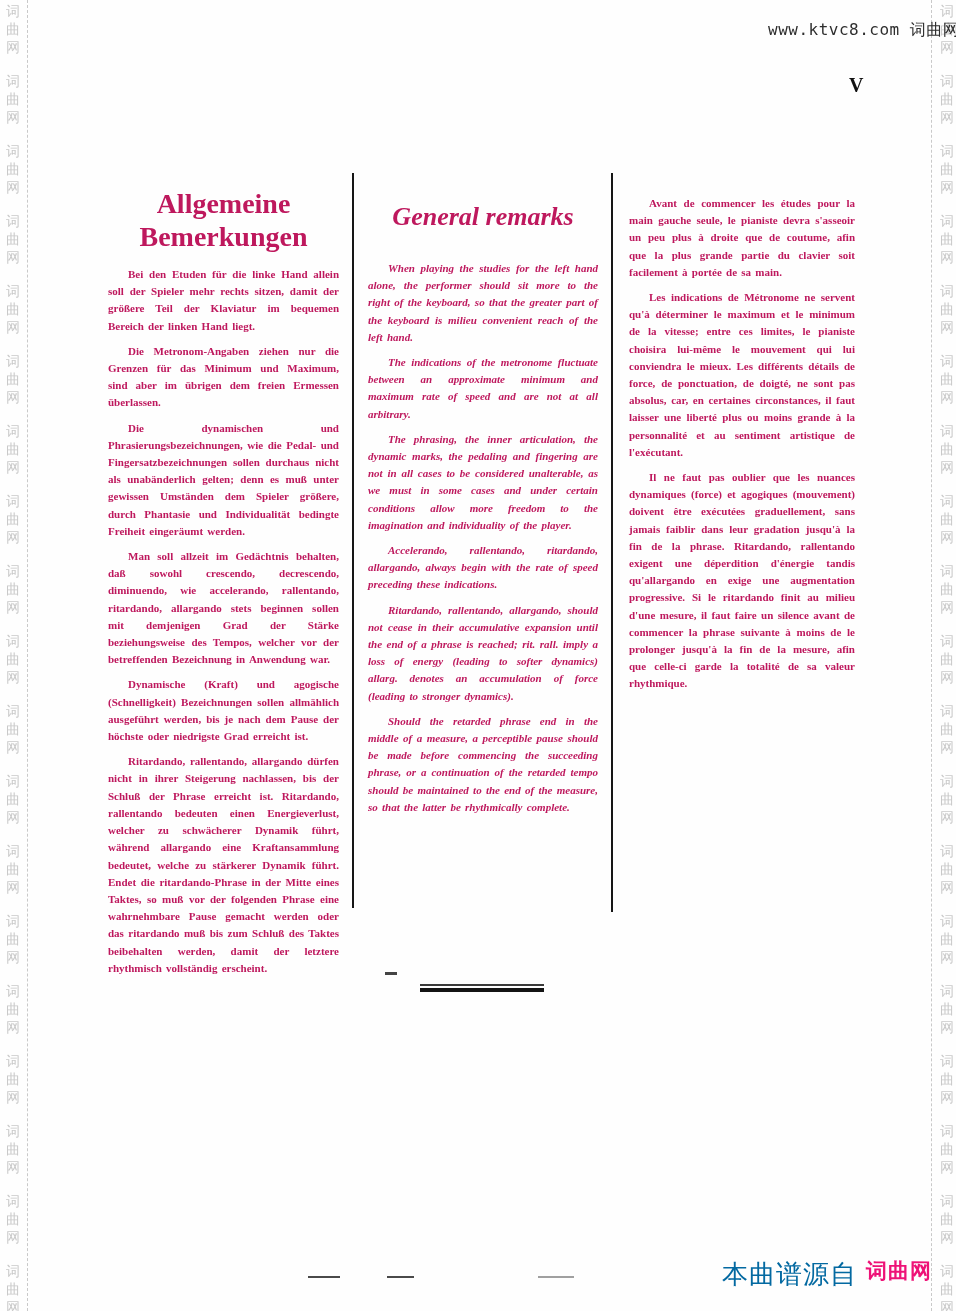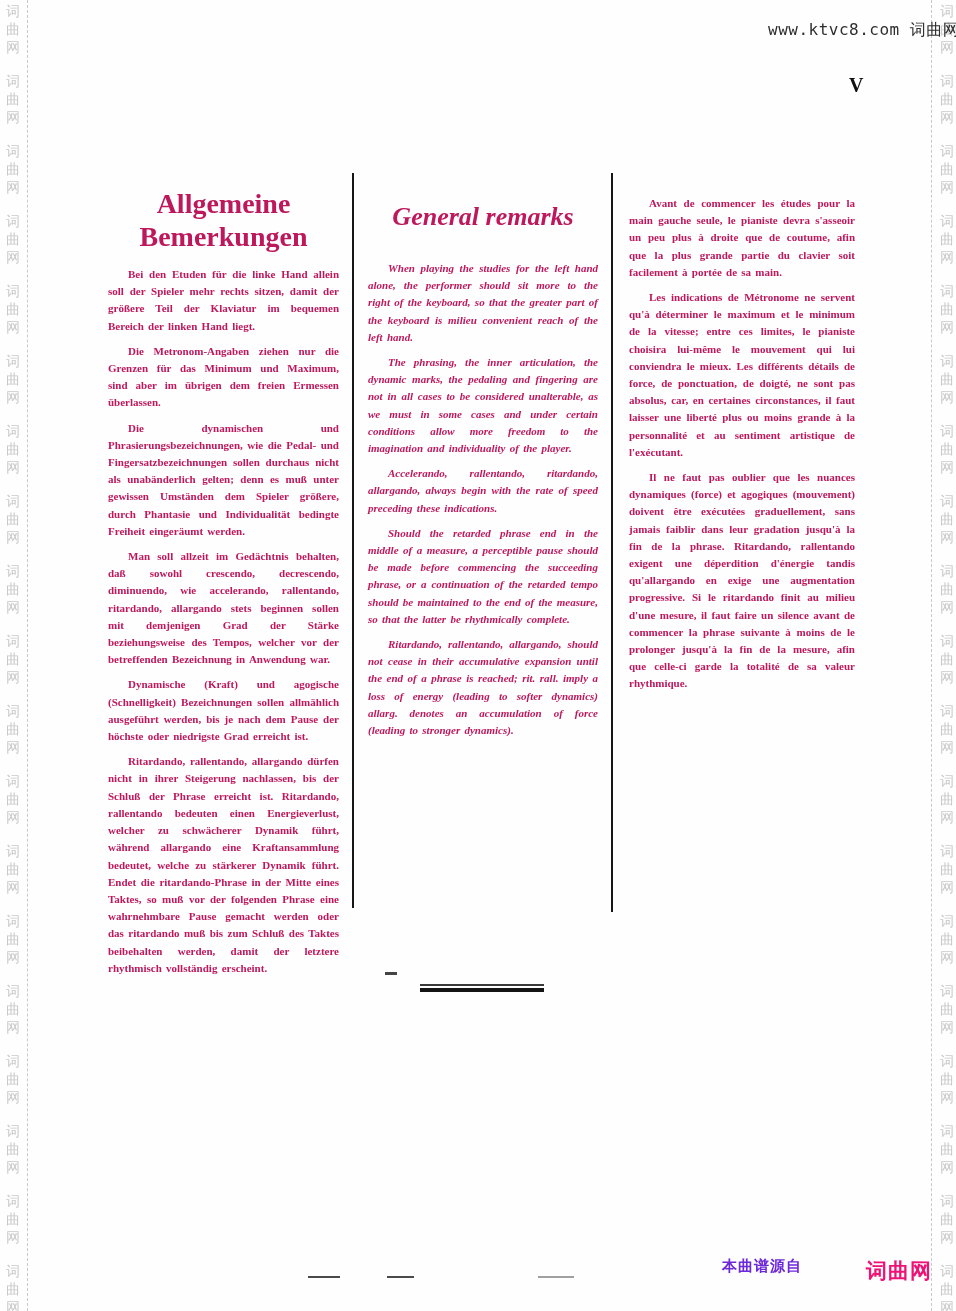--- a/index.html
+++ b/index.html
@@ -66,22 +66,22 @@
 
   
   .center-rule {
     position:absolute; left:420px; top:984px; width:124px; height:2px;
     border-top:2px solid #3a3a3a; border-bottom:4px solid #141414;
   }
 
   
   .bottom-source {
     position:absolute; left:722px; top:1257px;
-    font-family:"DejaVu Sans", sans-serif; font-weight:bold;
-    font-size:15px; color:#6d28d9; letter-spacing:1px; white-space:nowrap;
+    font-family:"DejaVu Sans", sans-serif; font-weight:normal;
+    font-size:26px; color:#0369a1; letter-spacing:1px; white-space:nowrap;
   }
   .bottom-brand {
     position:absolute; left:866px; top:1257px;
     font-family:Liberation Sans, sans-serif; font-weight:bold;
     font-size:21px; letter-spacing:1px; white-space:nowrap;
   }
 
   
   .artifact { position:absolute; background:#555; }
   .artifact-tiny   { left:385px; top:972px;  width:12px; height:3px; background:#444; }
@@ -307,24 +307,25 @@
         <p>Ritardando, rallentando, allargando dürfen nicht in ihrer Steigerung nachlassen, bis der Schluß der Phrase erreicht ist. Ritardando, rallentando bedeuten einen Energieverlust, welcher zu schwächerer Dynamik führt, während allargando eine Kraftansammlung bedeutet, welche zu stärkerer Dynamik führt. Endet die ritardando-Phrase in der Mitte eines Taktes, so muß vor der folgenden Phrase eine wahrnehmbare Pause gemacht werden oder das ritardando muß bis zum Schluß des Taktes beibehalten werden, damit der letztere rhythmisch vollständig erscheint.</p>
       </div>
   </div>
 
   <div class="vrule vrule-1"></div>
 
   <div class="col col-en">
     <h2>General remarks</h2>
     <div>
         <p>When playing the studies for the left hand alone, the performer should sit more to the right of the keyboard, so that the greater part of the keyboard is milieu convenient reach of the left hand.</p>
+        <p>The indications of the metronome fluctuate between an approximate minimum and maximum rate of speed and are not at all arbitrary.</p>
         <p>The phrasing, the inner articulation, the dynamic marks, the pedaling and fingering are not in all cases to be considered unalterable, as we must in some cases and under certain conditions allow more freedom to the imagination and individuality of the player.</p>
         <p>Accelerando, rallentando, ritardando, allargando, always begin with the rate of speed preceding these indications.</p>
+        <p>Ritardando, rallentando, allargando, should not cease in their accumulative expansion until the end of a phrase is reached; rit. rall. imply a loss of energy (leading to softer dynamics) allarg. denotes an accumulation of force (leading to stronger dynamics).</p>
         <p>Should the retarded phrase end in the middle of a measure, a perceptible pause should be made before commencing the succeeding phrase, or a continuation of the retarded tempo should be maintained to the end of the measure, so that the latter be rhythmically complete.</p>
-        <p>Ritardando, rallentando, allargando, should not cease in their accumulative expansion until the end of a phrase is reached; rit. rall. imply a loss of energy (leading to softer dynamics) allarg. denotes an accumulation of force (leading to stronger dynamics).</p>
       </div>
   </div>
 
   <div class="vrule vrule-2"></div>
 
   <div class="col col-fr">
     <div>
         <p>Avant de commencer les études pour la main gauche seule, le pianiste devra s'asseoir un peu plus à droite que de coutume, afin que la plus grande partie du clavier soit facilement à portée de sa main.</p>
         <p>Les indications de Métronome ne servent qu'à déterminer le maximum et le minimum de la vitesse; entre ces limites, le pianiste choisira lui-même le mouvement qui lui conviendra le mieux. Les différents détails de force, de ponctuation, de doigté, ne sont pas absolus, car, en certaines circonstances, il faut laisser une liberté plus ou moins grande à la personnalité et au sentiment artistique de l'exécutant.</p>
         <p>Il ne faut pas oublier que les nuances dynamiques (force) et agogiques (mouvement) doivent être exécutées graduellement, sans jamais faiblir dans leur gradation jusqu'à la fin de la phrase. Ritardando, rallentando exigent une déperdition d'énergie tandis qu'allargando en exige une augmentation progressive. Si le ritardando finit au milieu d'une mesure, il faut faire un silence avant de commencer la phrase suivante à moins de le prolonger jusqu'à la fin de la mesure, afin que celle-ci garde la totalité de sa valeur rhythmique.</p>

